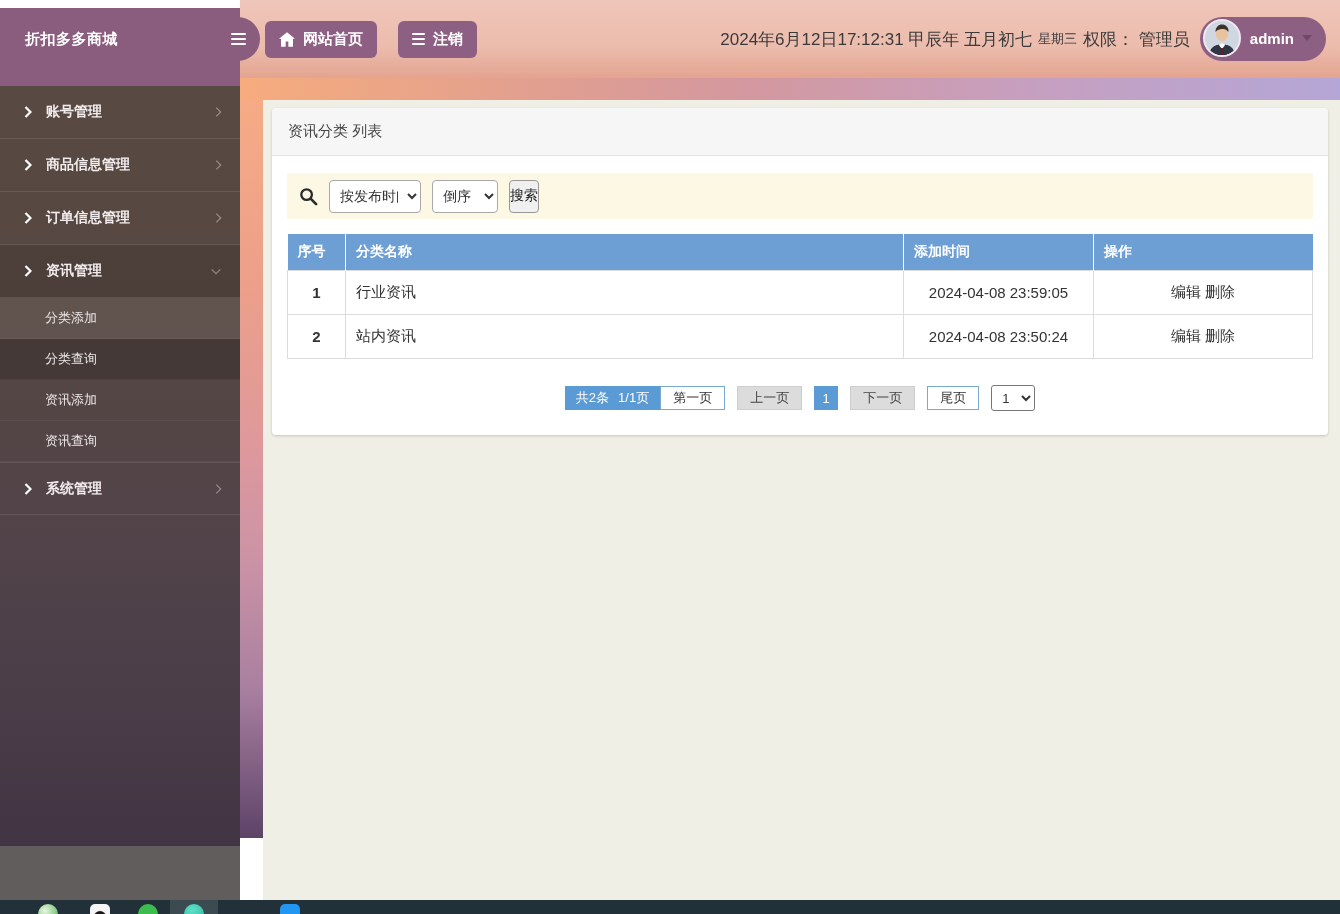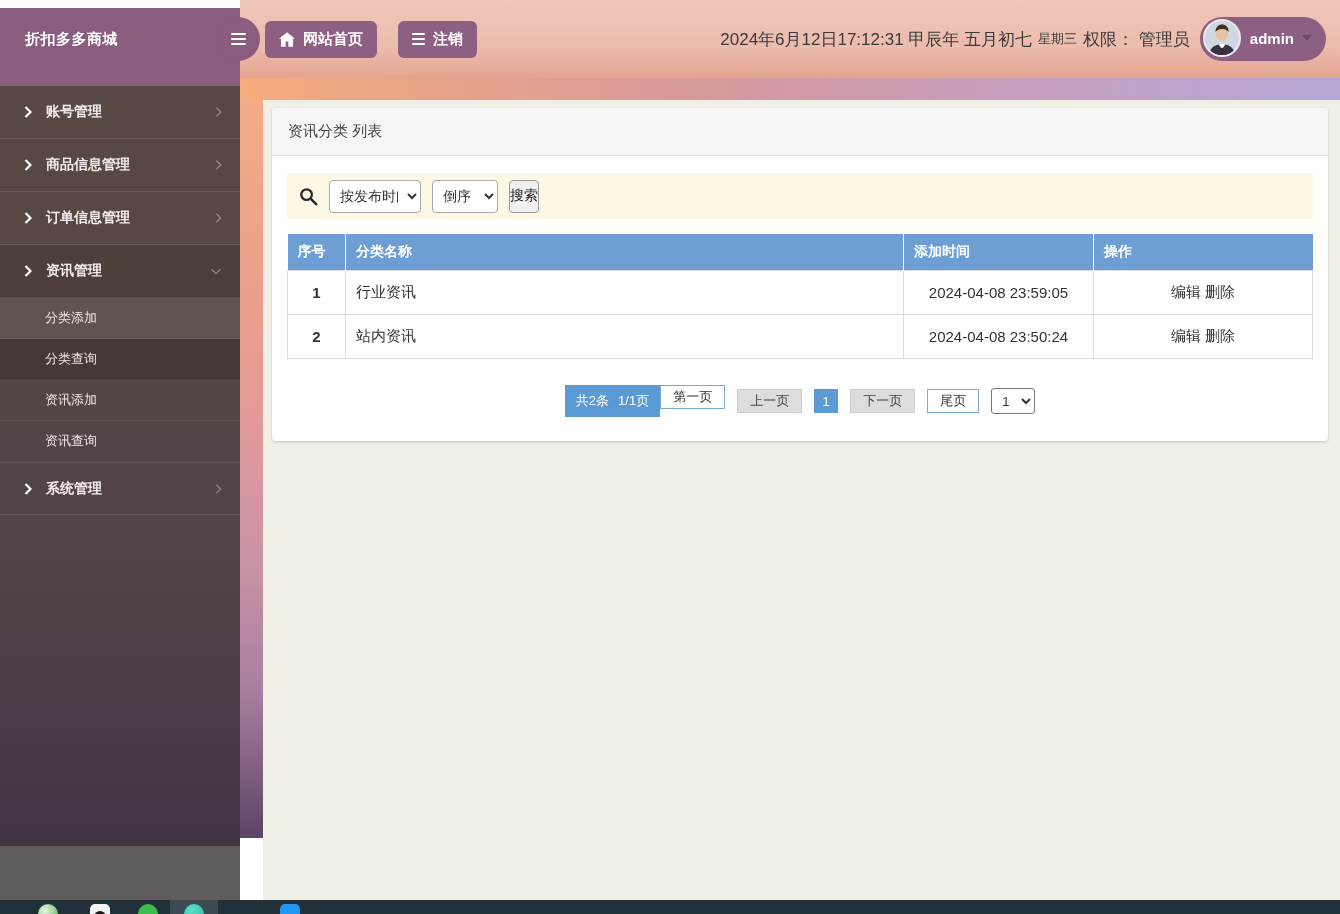--- a/index.html
+++ b/index.html
@@ -129,21 +129,21 @@
   td.c-center{ text-align:center; }
   td.num{ font-weight:bold; }
   .op-link{ cursor:pointer; color:#333; }
   
   .pagination{
     display:flex; justify-content:center; align-items:center; gap:12px;
     margin:26px 0 24px 0; font-size:13px;
   }
   .pg-joined{ display:flex; }
   .pg-info{
-    background:#5b9bd5; color:#fff; height:32px; display:flex; align-items:center;
+    background:#5b9bd5; color:#fff; height:24px; display:flex; align-items:center;
     padding:0 11px; gap:9px;
   }
   .pg-btn{
     height:24px; display:flex; align-items:center; padding:0 12px; cursor:pointer;
   }
   .pg-white{ background:#fff; border:1px solid #7aaad0; color:#333; }
   .pg-gray{ background:#dcdcdc; border:1px solid #cdcdcd; color:#444; }
   .pg-current{
     background:#5b9bd5; color:#fff; width:24px; height:24px;
     display:flex; align-items:center; justify-content:center; cursor:pointer;

